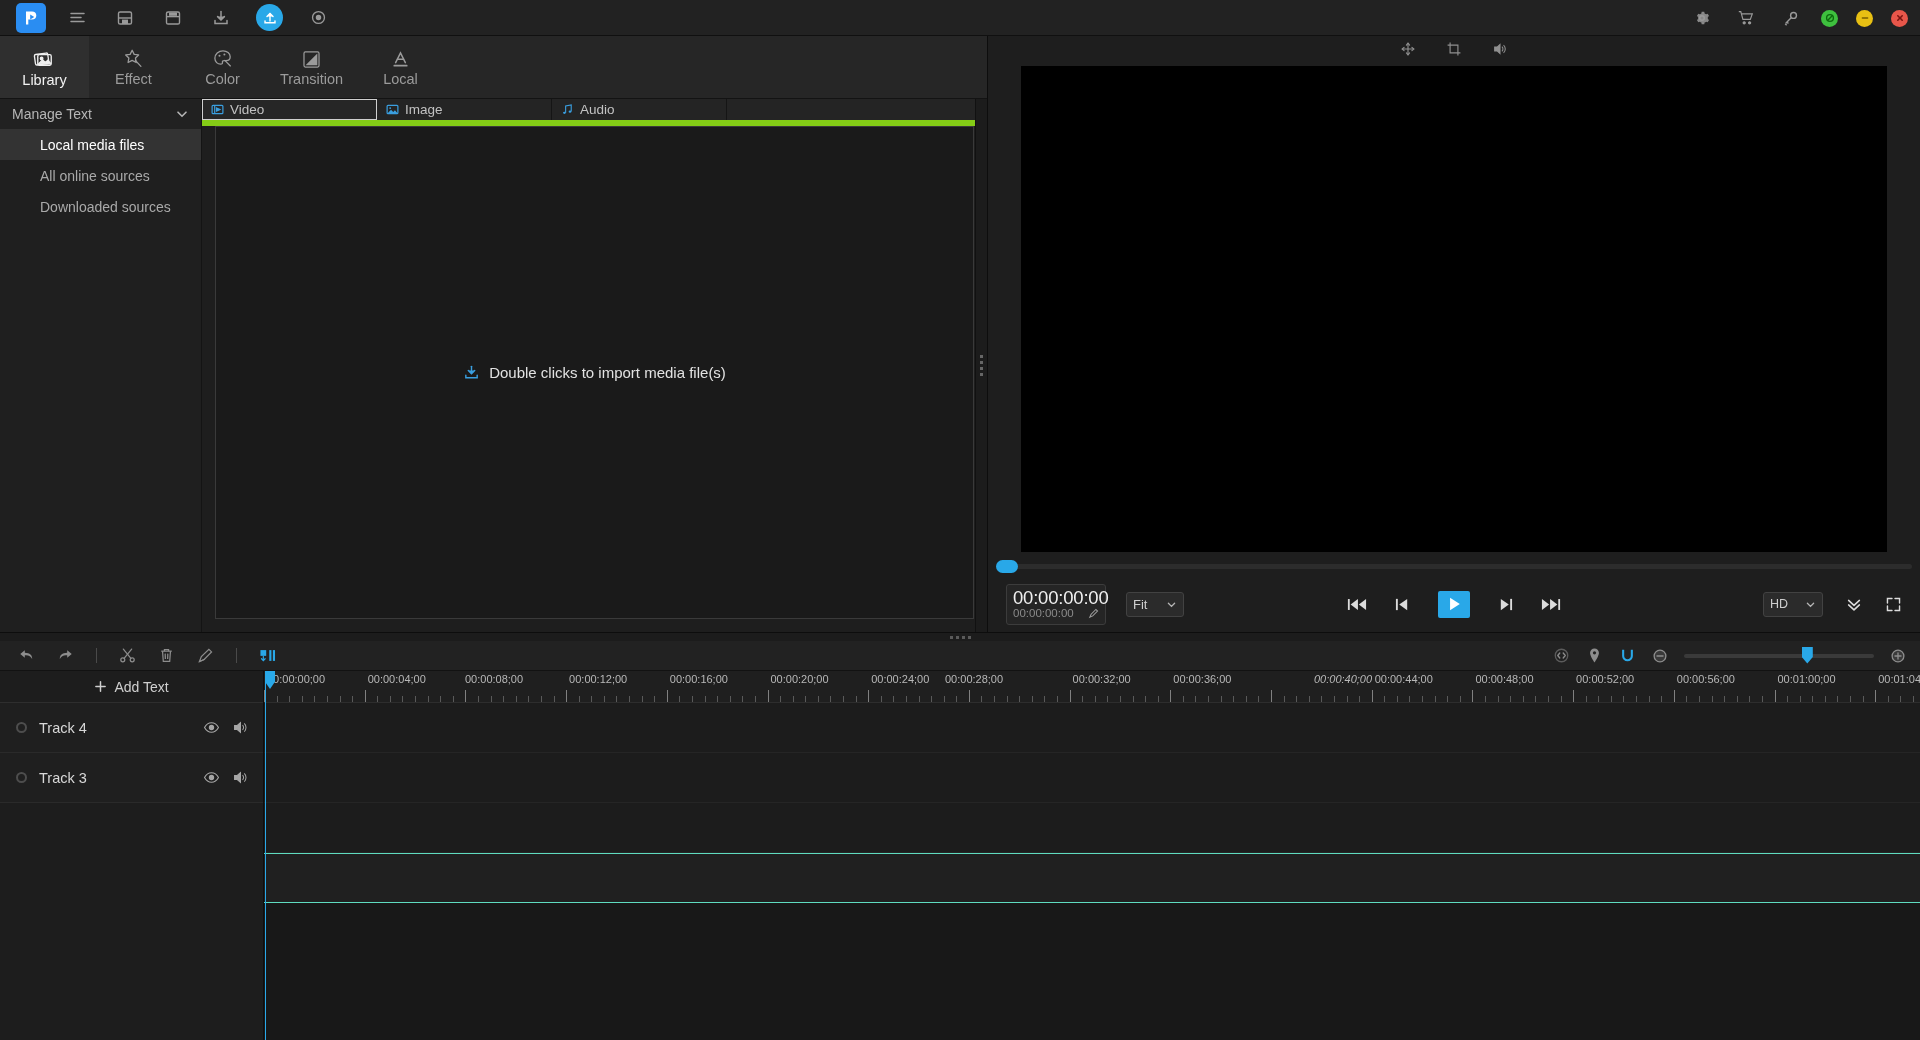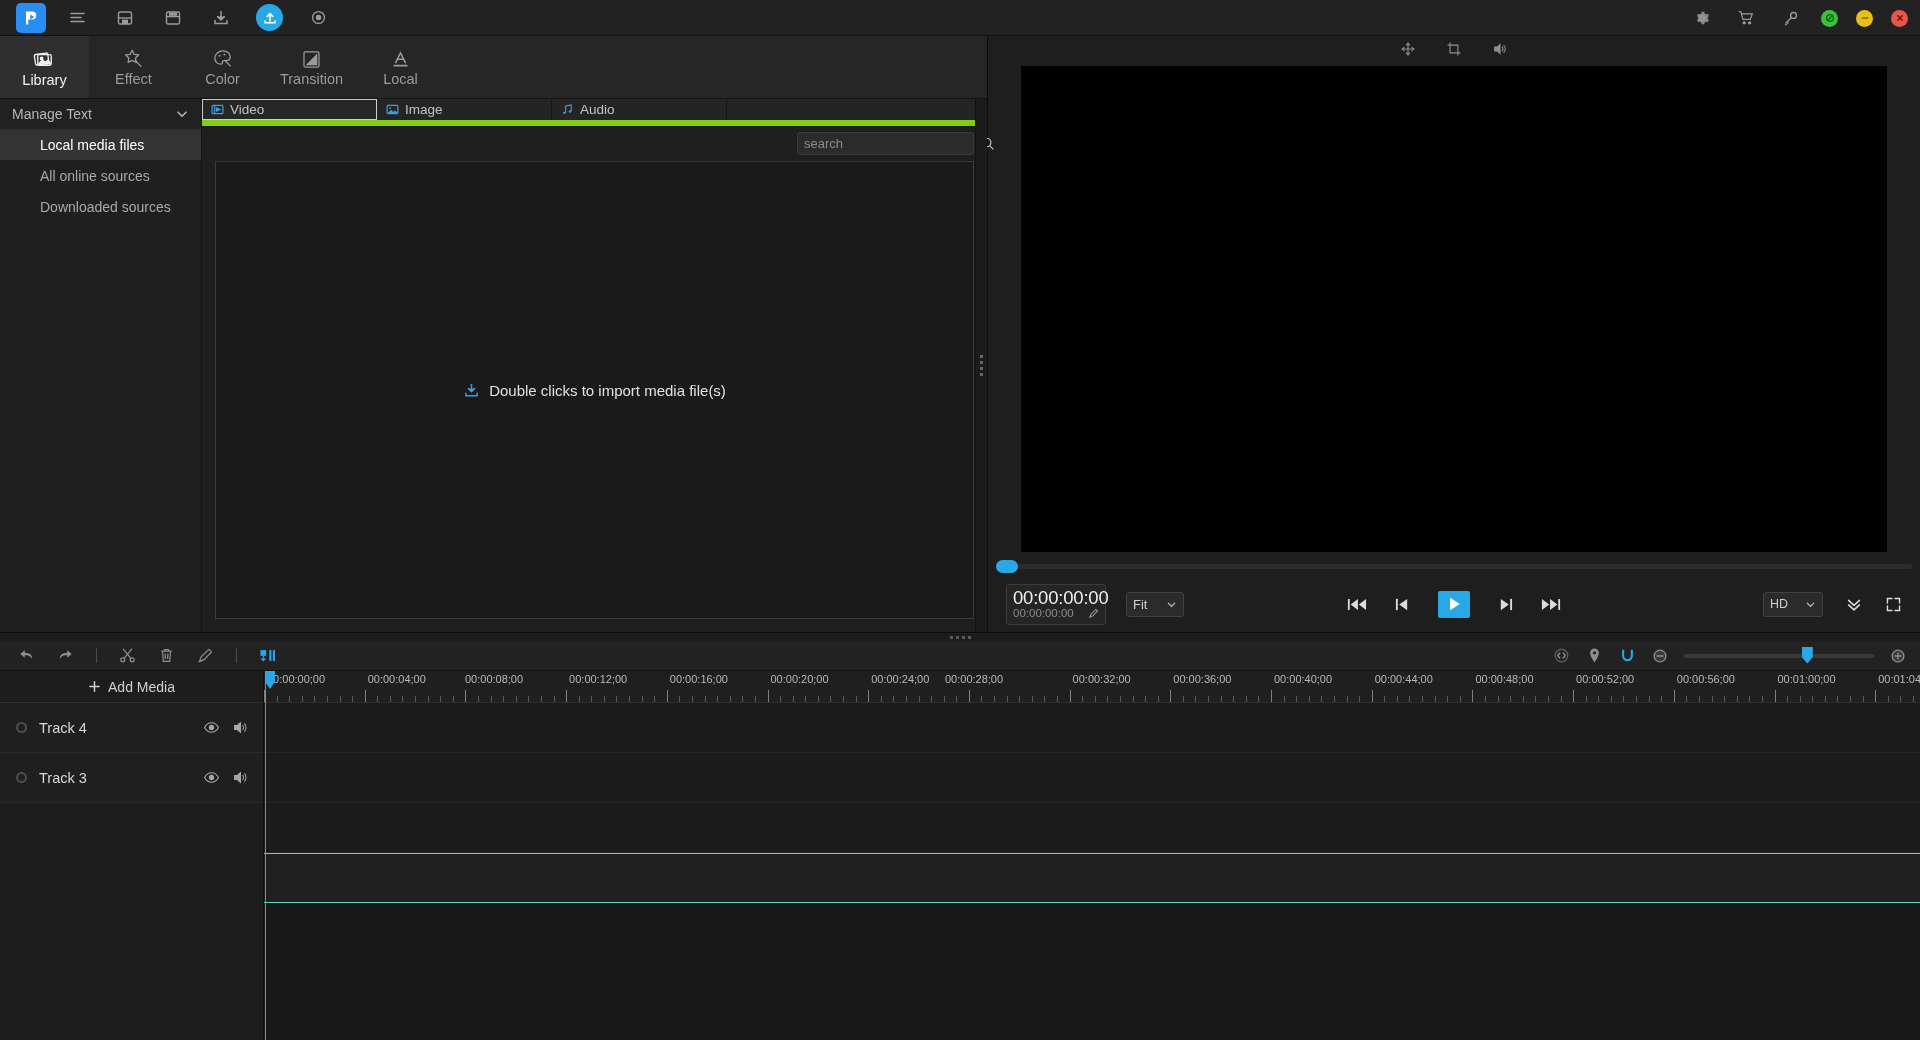--- a/index.html
+++ b/index.html
@@ -460,31 +460,20 @@
                 <path d="M5 10.4 L5 3.2 L11 2 L11 9.2"></path>
                 <ellipse cx="3.7" cy="10.6" rx="1.5" ry="1.2" fill="#3a9fe0" stroke="none"></ellipse>
                 <ellipse cx="9.7" cy="9.4" rx="1.5" ry="1.2" fill="#3a9fe0" stroke="none"></ellipse>
               </svg>
             </span>
             <span>Audio</span>
           </div>
           <div class="media-tab-fill"></div>
         </div>
 
-        <div class="search-row">
-          <div class="search-box">
-            <input type="text" placeholder="search" style="">
-            <span>
-              <svg width="15" height="15" viewBox="0 0 16 16" fill="none" stroke="#bdbdbd" stroke-width="1.3">
-                <circle cx="7" cy="7" r="4.6"></circle>
-                  <line x1="10.5" y1="10.5" x2="14" y2="14" stroke-linecap="round"></line>
-              </svg>
-            </span>
-          </div>
-        </div>
 
         <div class="drop-zone">
           <span>
             <svg width="17" height="17" viewBox="0 0 18 18" fill="none" stroke="#3a9fe0" stroke-width="1.5" stroke-linecap="round">
               <path d="M9 2.5 L9 9.8"></path>
                 <path d="M5.6 7 L9 10.4 L12.4 7" fill="#3a9fe0"></path>
               <path d="M3 11.8 L3 14.6 L15 14.6 L15 11.8"></path>
             </svg>
           </span>
           <span>Double clicks to import media file(s)</span>
@@ -711,21 +700,21 @@
 
 <div class="tl-area">
   <div class="tl-left">
     <div class="add-track">
       <span>
         <svg width="13" height="13" viewBox="0 0 14 14" stroke="#cfcfcf" stroke-width="1.6" stroke-linecap="round">
             <line x1="7" y1="2" x2="7" y2="12"></line>
             <line x1="2" y1="7" x2="12" y2="7"></line>
           </svg>
       </span>
-      <span>Add Media</span>
+      <span>Add Text</span>
     </div>
 
     <div class="track-head">
       <span class="tr-dot"></span>
       <span class="tr-name">Track 4</span>
       <span class="tr-btn">
         <svg width="17" height="17" viewBox="0 0 20 20" fill="none" stroke="currentColor" stroke-width="1.3">
             <path d="M1.8 10 C4 6 7 4.4 10 4.4 C13 4.4 16 6 18.2 10 C16 14 13 15.6 10 15.6 C7 15.6 4 14 1.8 10Z"></path>
             <circle cx="10" cy="10" r="2.5" fill="currentColor"></circle>
           </svg>
@@ -846,21 +835,21 @@
         <div class="tick major" style="left: 906.3px;"></div>
         <div class="ruler-label" style="left: 909.3px;">00:00:36;00</div>
         <div class="tick minor" style="left: 918.888px;"></div>
         <div class="tick minor" style="left: 931.475px;"></div>
         <div class="tick minor" style="left: 944.062px;"></div>
         <div class="tick minor" style="left: 956.65px;"></div>
         <div class="tick minor" style="left: 969.237px;"></div>
         <div class="tick minor" style="left: 981.825px;"></div>
         <div class="tick minor" style="left: 994.413px;"></div>
         <div class="tick major" style="left: 1007px;"></div>
-        <div class="ruler-label" style="left: 1010px;">00:00:40;00</div>
+        <div class="ruler-label" style="left: 1050px; font-style: italic;">00:00:40;00</div>
         <div class="tick minor" style="left: 1019.59px;"></div>
         <div class="tick minor" style="left: 1032.17px;"></div>
         <div class="tick minor" style="left: 1044.76px;"></div>
         <div class="tick minor" style="left: 1057.35px;"></div>
         <div class="tick minor" style="left: 1069.94px;"></div>
         <div class="tick minor" style="left: 1082.53px;"></div>
         <div class="tick minor" style="left: 1095.11px;"></div>
         <div class="tick major" style="left: 1107.7px;"></div>
         <div class="ruler-label" style="left: 1110.7px;">00:00:44;00</div>
         <div class="tick minor" style="left: 1120.29px;"></div>

